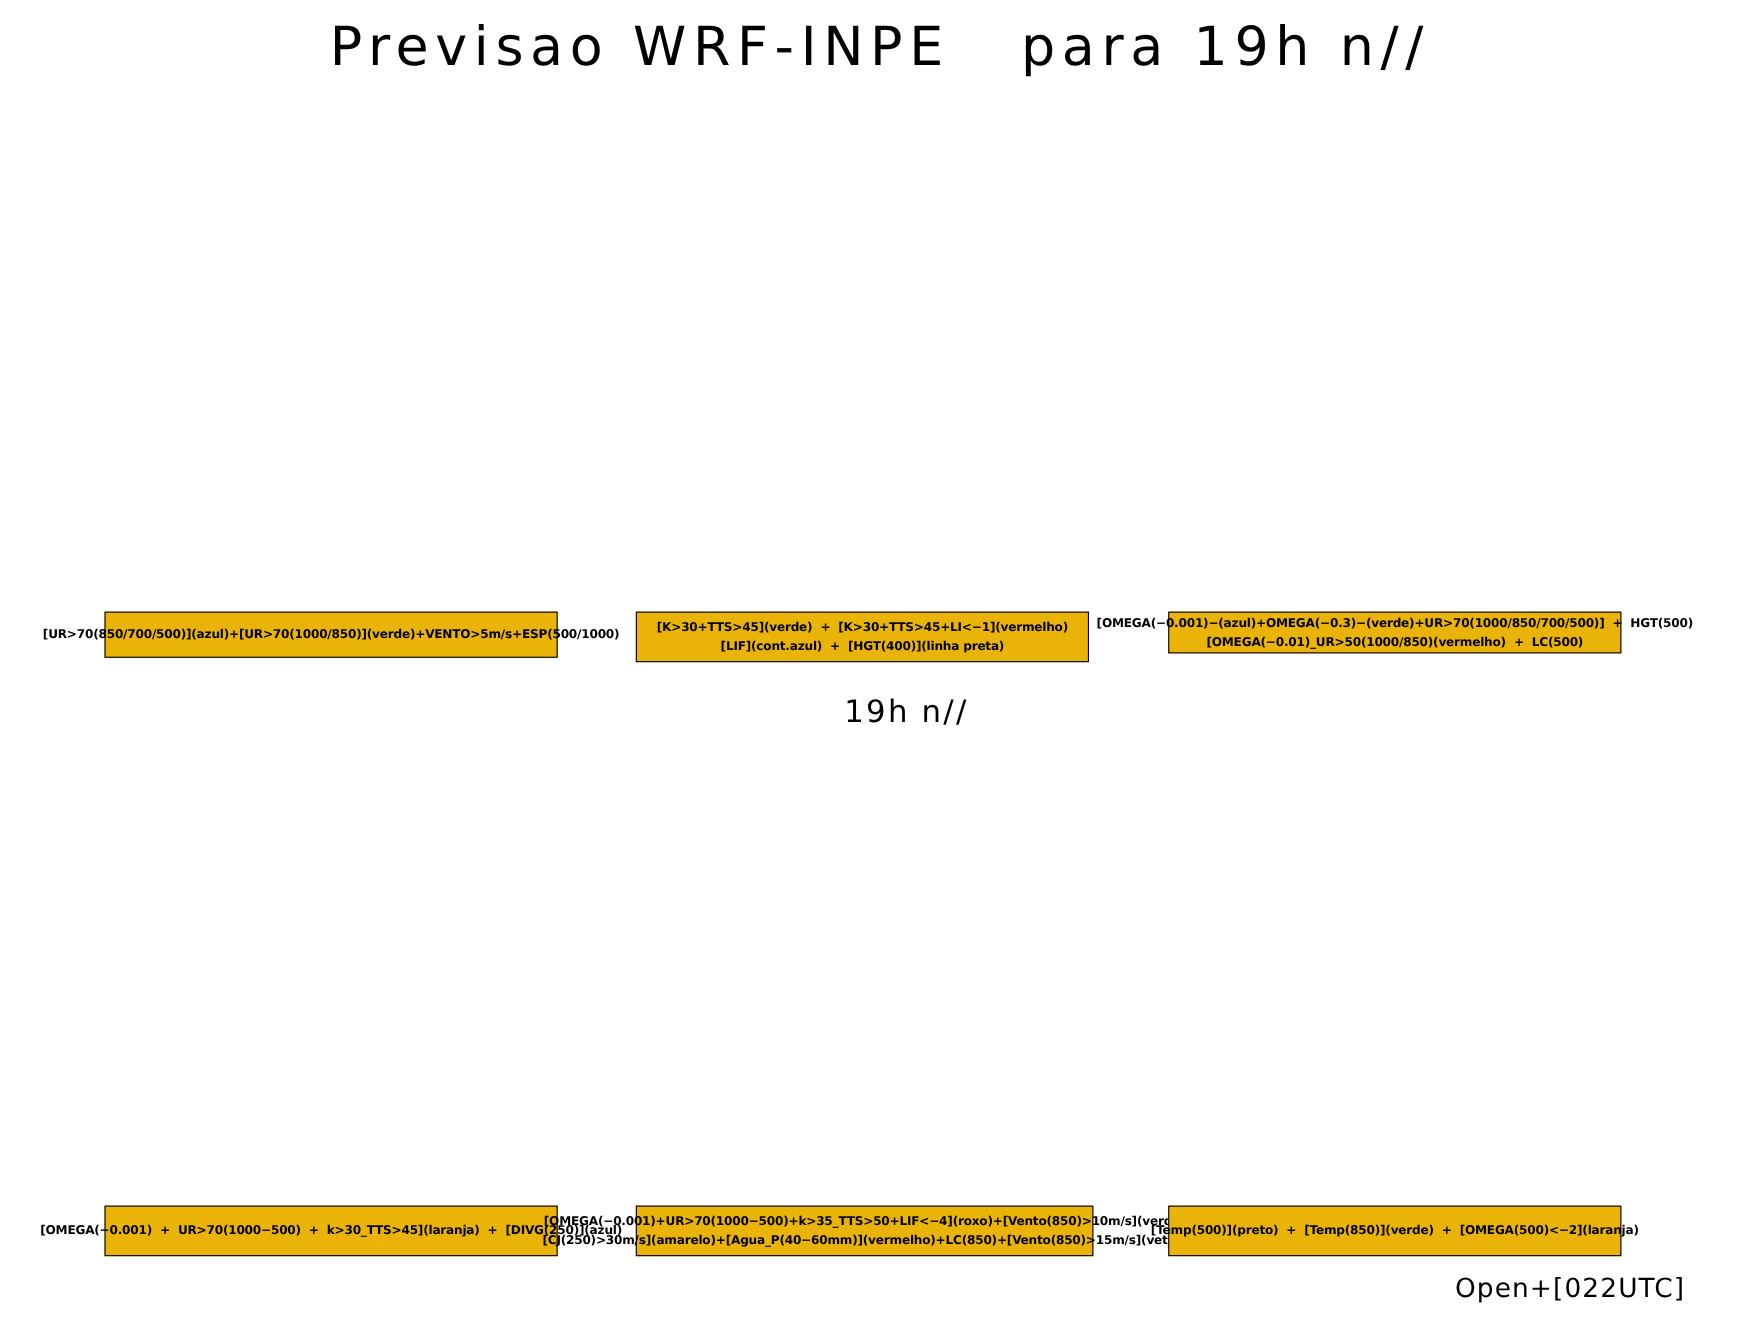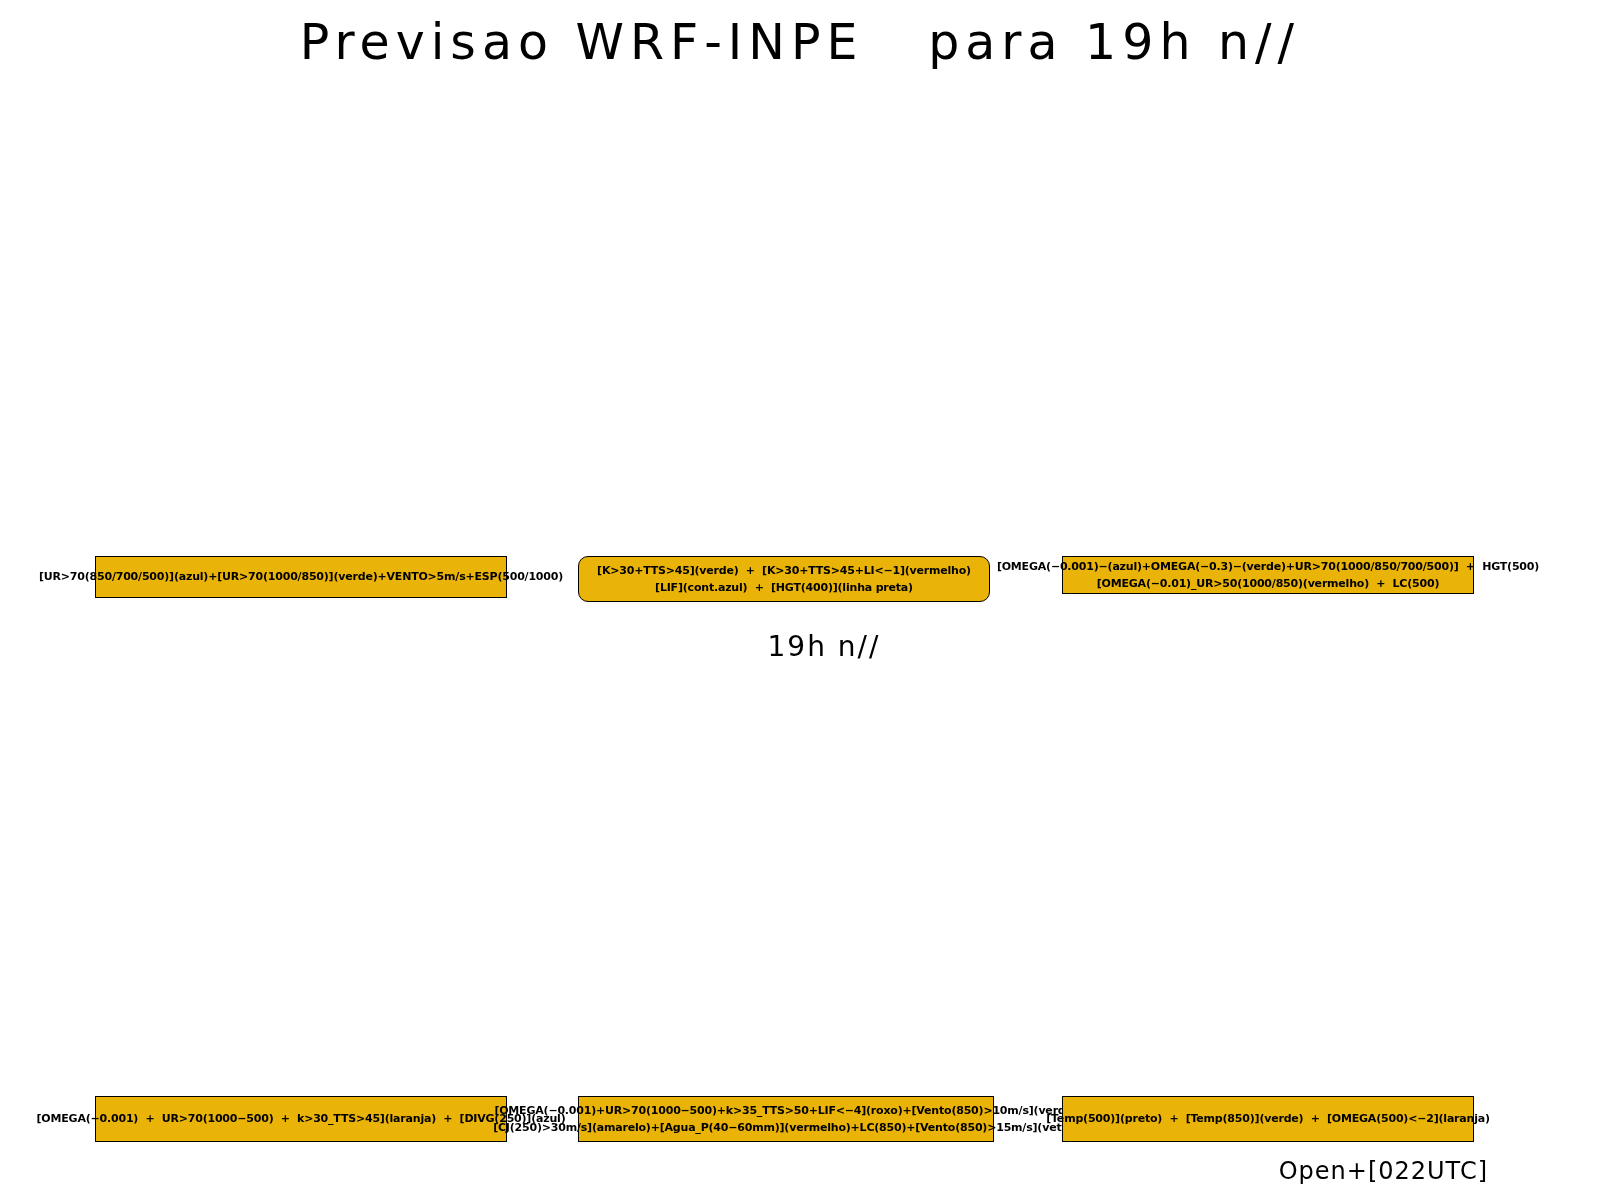--- a/index.html
+++ b/index.html
@@ -47,21 +47,21 @@
     white-space: pre;
     margin-left: 24px;
   }
 
   .footer-label {
     position: absolute;
     top: 1157px;
     left: 0;
     width: 1600px;
     text-align: right;
-    padding-right: 112px;
+    padding-right: 68px;
     box-sizing: border-box;
     font-family: "DejaVu Sans", sans-serif;
     font-size: 24px;
     letter-spacing: 1px;
     color: #000000;
     white-space: pre;
   }
 
   .caption-box {
     position: absolute;
@@ -81,21 +81,21 @@
     font-weight: bold;
     color: #000000;
     line-height: 1.55;
     white-space: pre;
     text-align: center;
     letter-spacing: -0.2px;
   }
 
   
   #box-top-left   { left: 95px;  top: 556px; width: 412px; height: 42px; }
-  #box-top-mid    { left: 578px; top: 556px; width: 412px; height: 46px; border-radius: 10px; }
+  #box-top-mid    { left: 578px; top: 556px; width: 412px; height: 46px; }
   #box-top-right  { left: 1062px;top: 556px; width: 412px; height: 38px; }
 
   
   #box-bot-left   { left: 95px;  top: 1096px; width: 412px; height: 46px; }
   #box-bot-mid    { left: 578px; top: 1096px; width: 416px; height: 46px; }
   #box-bot-right  { left: 1062px;top: 1096px; width: 412px; height: 46px; }
 </style>
 </head>
 <body>
 

